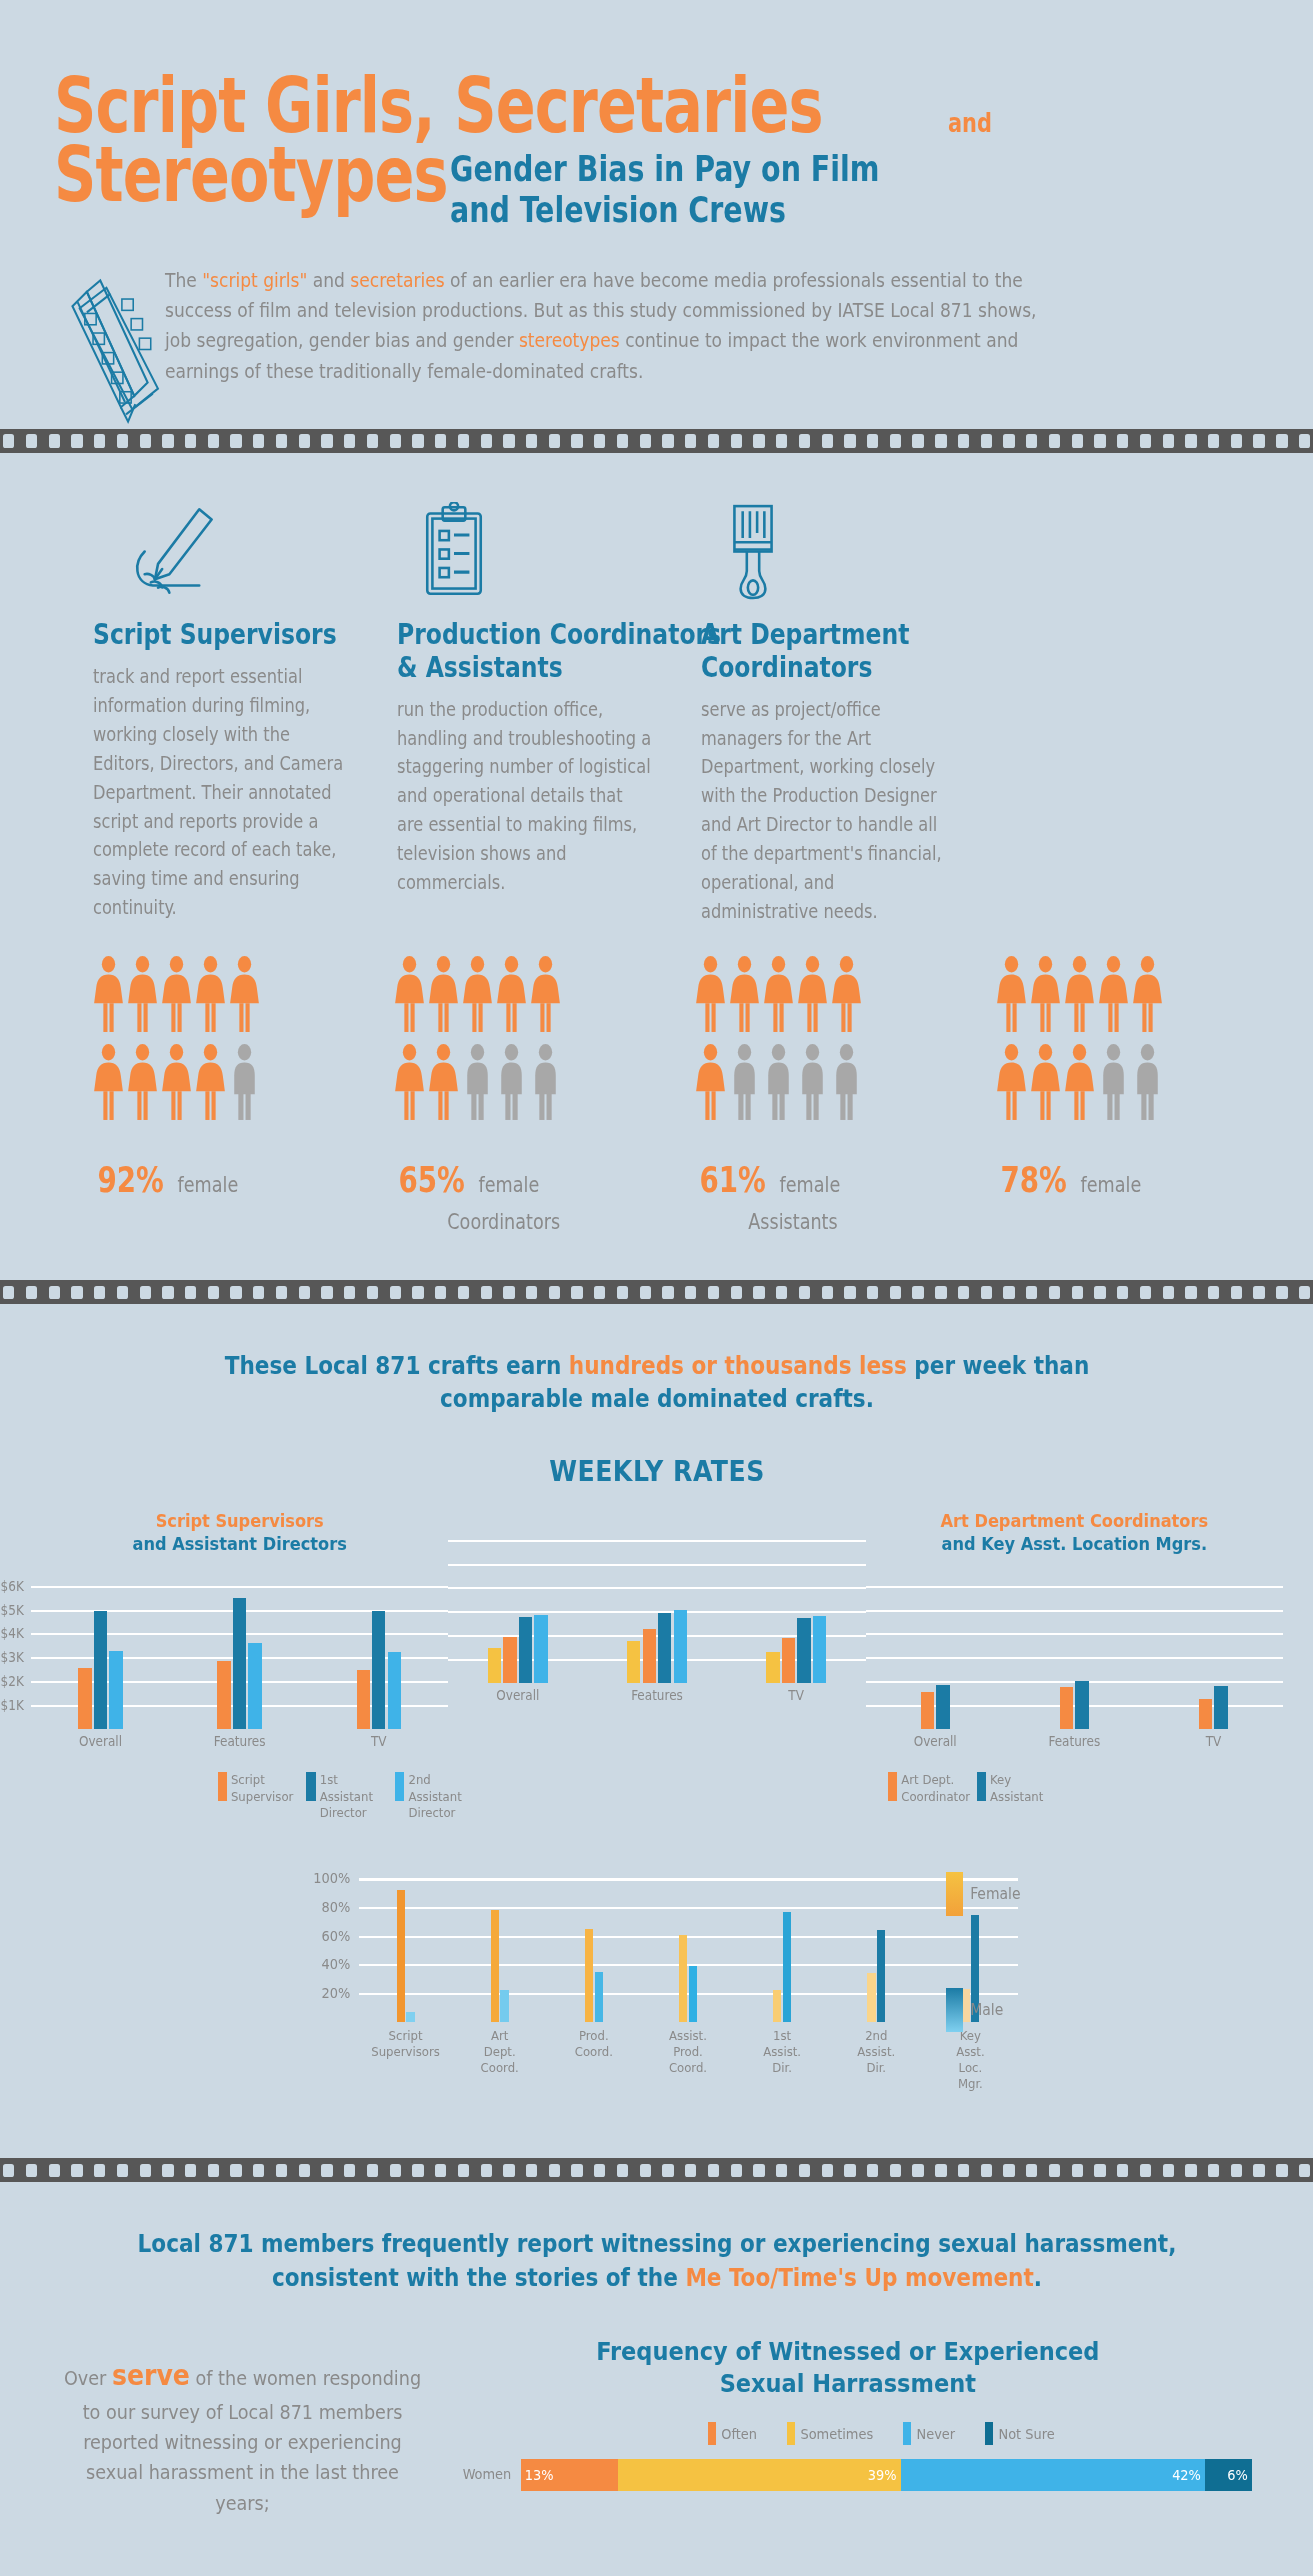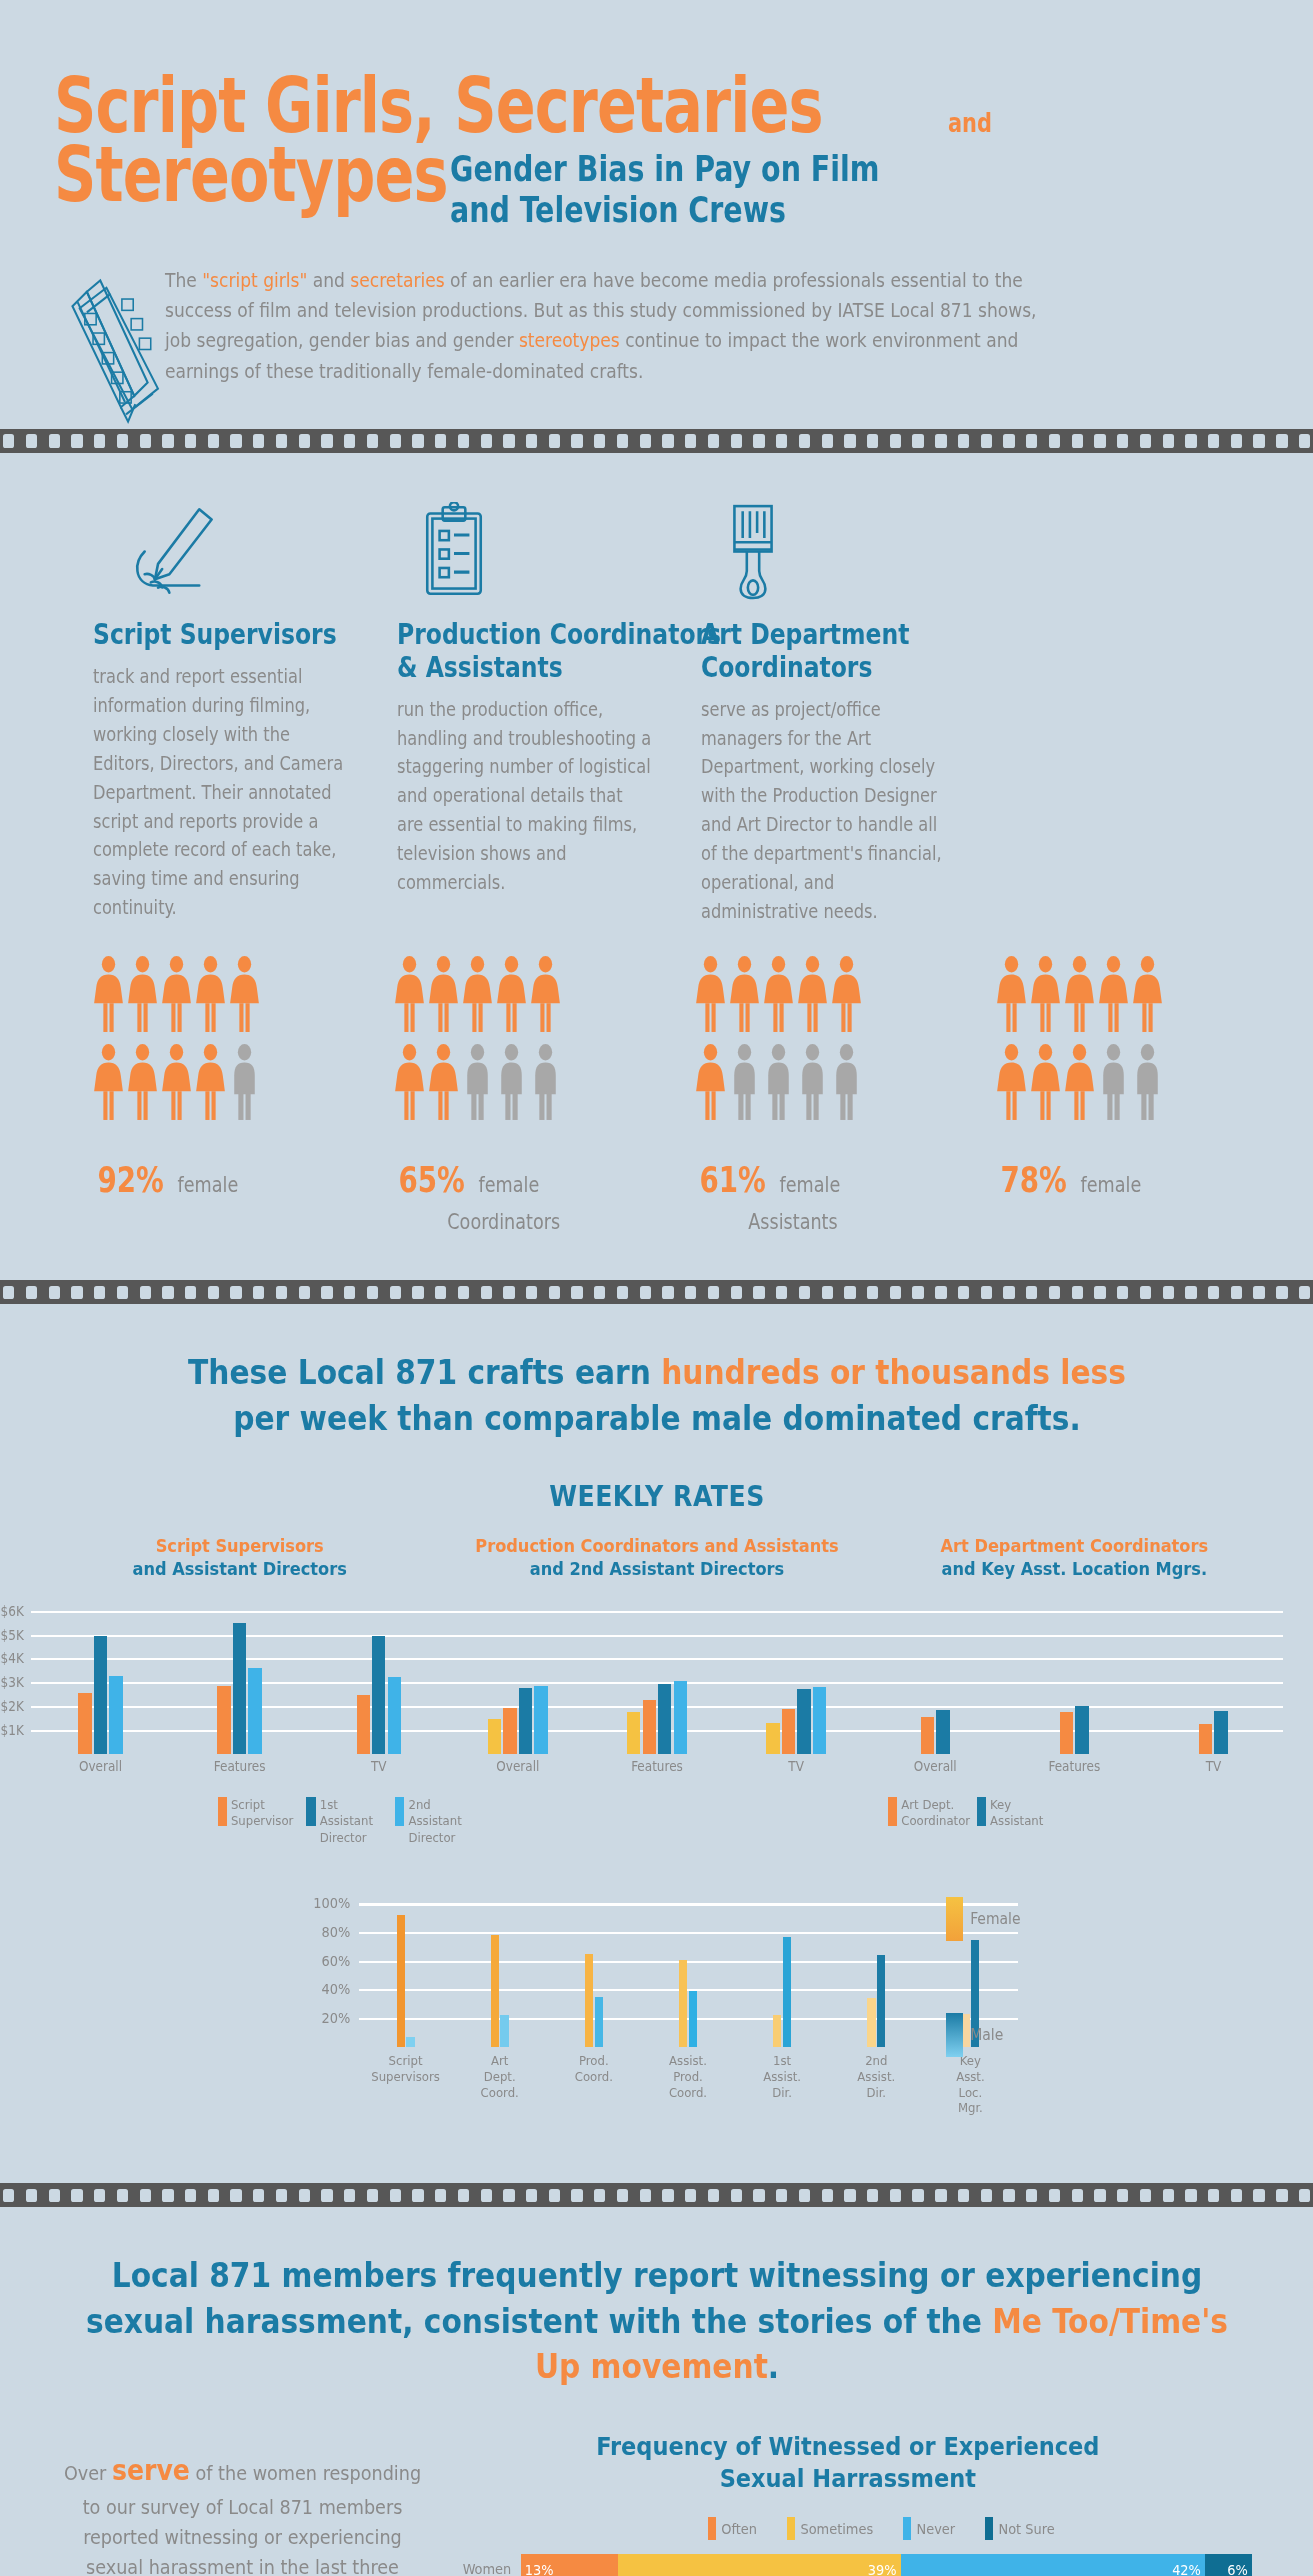--- a/index.html
+++ b/index.html
@@ -125,21 +125,21 @@
     transform: scaleX(0.95);
     transform-origin: left baseline;
     display: inline-block;
   }
 
   
   .sec-head {
     color: #1b7ba5;
     font-family: "Liberation Sans Narrow","DejaVu Sans Condensed","Liberation Sans", sans-serif;
     font-weight: 700;
-    font-size: 33px;
+    font-size: 24px;
     line-height: 1.38;
     text-align: center;
     padding: 46px 160px 0 160px;
   }
   .sec-head .hl { color: #f58a42; }
   .weekly-title {
     text-align: center;
     color: #1b7ba5;
     font-family: "Liberation Sans Narrow","DejaVu Sans Condensed","Liberation Sans", sans-serif;
     font-weight: 700;
@@ -814,24 +814,20 @@
             </div>
           </div>
         </div>
         <div class="xlabels">
           <div>Overall</div>
           <div>Features</div>
           <div>TV</div>
         </div>
       </div>
       <div class="chart-block">
-        <div class="chart-title">
-          <span class="o">Production Coordinators and Assistants</span>
-          <span class="b">and 2nd Assistant Directors</span>
-        </div>
         <div class="plot">
           <div class="gridline" style="top: 131px;"></div>
           <div class="gridline" style="top: 107px;"></div>
           <div class="gridline" style="top: 83px;"></div>
           <div class="gridline" style="top: 59px;"></div>
           <div class="gridline" style="top: 36px;"></div>
           <div class="gridline" style="top: 12px;"></div>
           <div class="groups">
             <div class="grp">
               <div class="bar" style="height: 35px; background: rgb(245, 194, 66);"></div>

